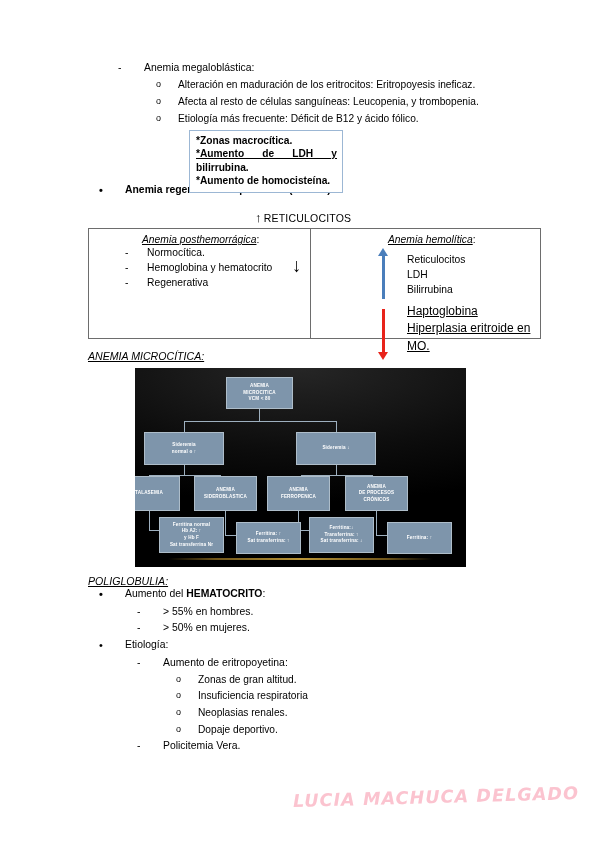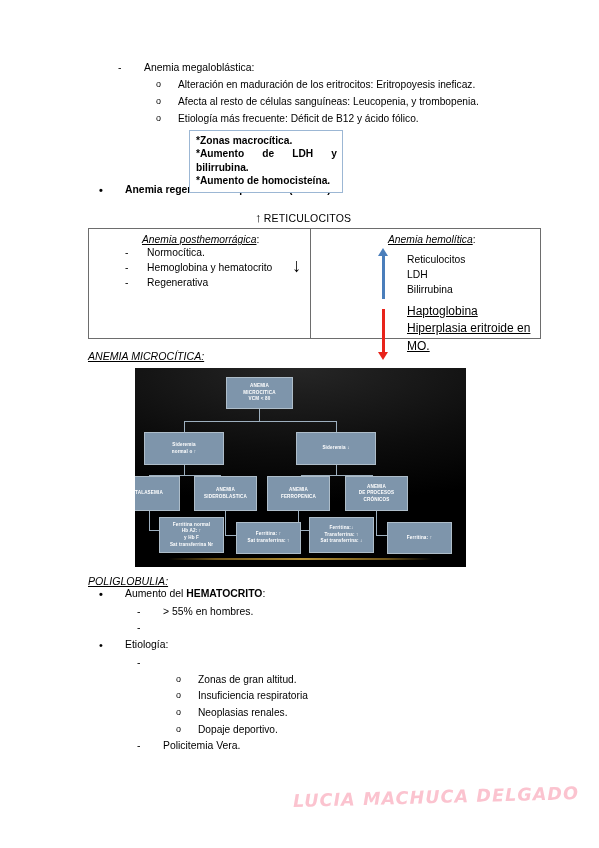--- a/index.html
+++ b/index.html
@@ -41,20 +41,21 @@
     border: 1px solid #9cb7d4;
     padding: 3px 5px 4px 6px;
     font-size: 10.2px;
     font-weight: bold;
     line-height: 1.32;
     background: #ffffff;
   }
   .callout .just {
     text-align: justify;
     text-align-last: justify;
+    text-decoration: underline;
   }
 
   
   .retic {
     position: absolute;
     left: 255px;
     top: 211px;
     font-size: 10.5px;
     display: flex;
     align-items: center;
@@ -406,29 +407,31 @@
       <span class="marker">•</span>
       <span class="txt"><span style="font-weight:normal">Aumento del </span><span>HEMATOCRITO</span><span style="font-weight:normal">:</span></span>
     </div>
 
     <div class="line lvl-dash2">
       <span class="marker">-</span>
       <span class="txt">&gt; 55% en hombres.</span>
     </div>
     <div class="line lvl-dash2">
       <span class="marker">-</span>
+      <span class="txt">&gt; 50% en mujeres.</span>
     </div>
 
     <div class="line lvl-bull" style="font-weight:normal">
       <span class="marker">•</span>
       <span class="txt">Etiología:</span>
     </div>
 
     <div class="line lvl-dash2">
       <span class="marker">-</span>
+      <span class="txt">Aumento de eritropoyetina:</span>
     </div>
 
     <div class="line lvl-circ">
       <span class="marker">o</span>
       <span class="txt">Zonas de gran altitud.</span>
     </div>
     <div class="line lvl-circ">
       <span class="marker">o</span>
       <span class="txt">Insuficiencia respiratoria</span>
     </div>

